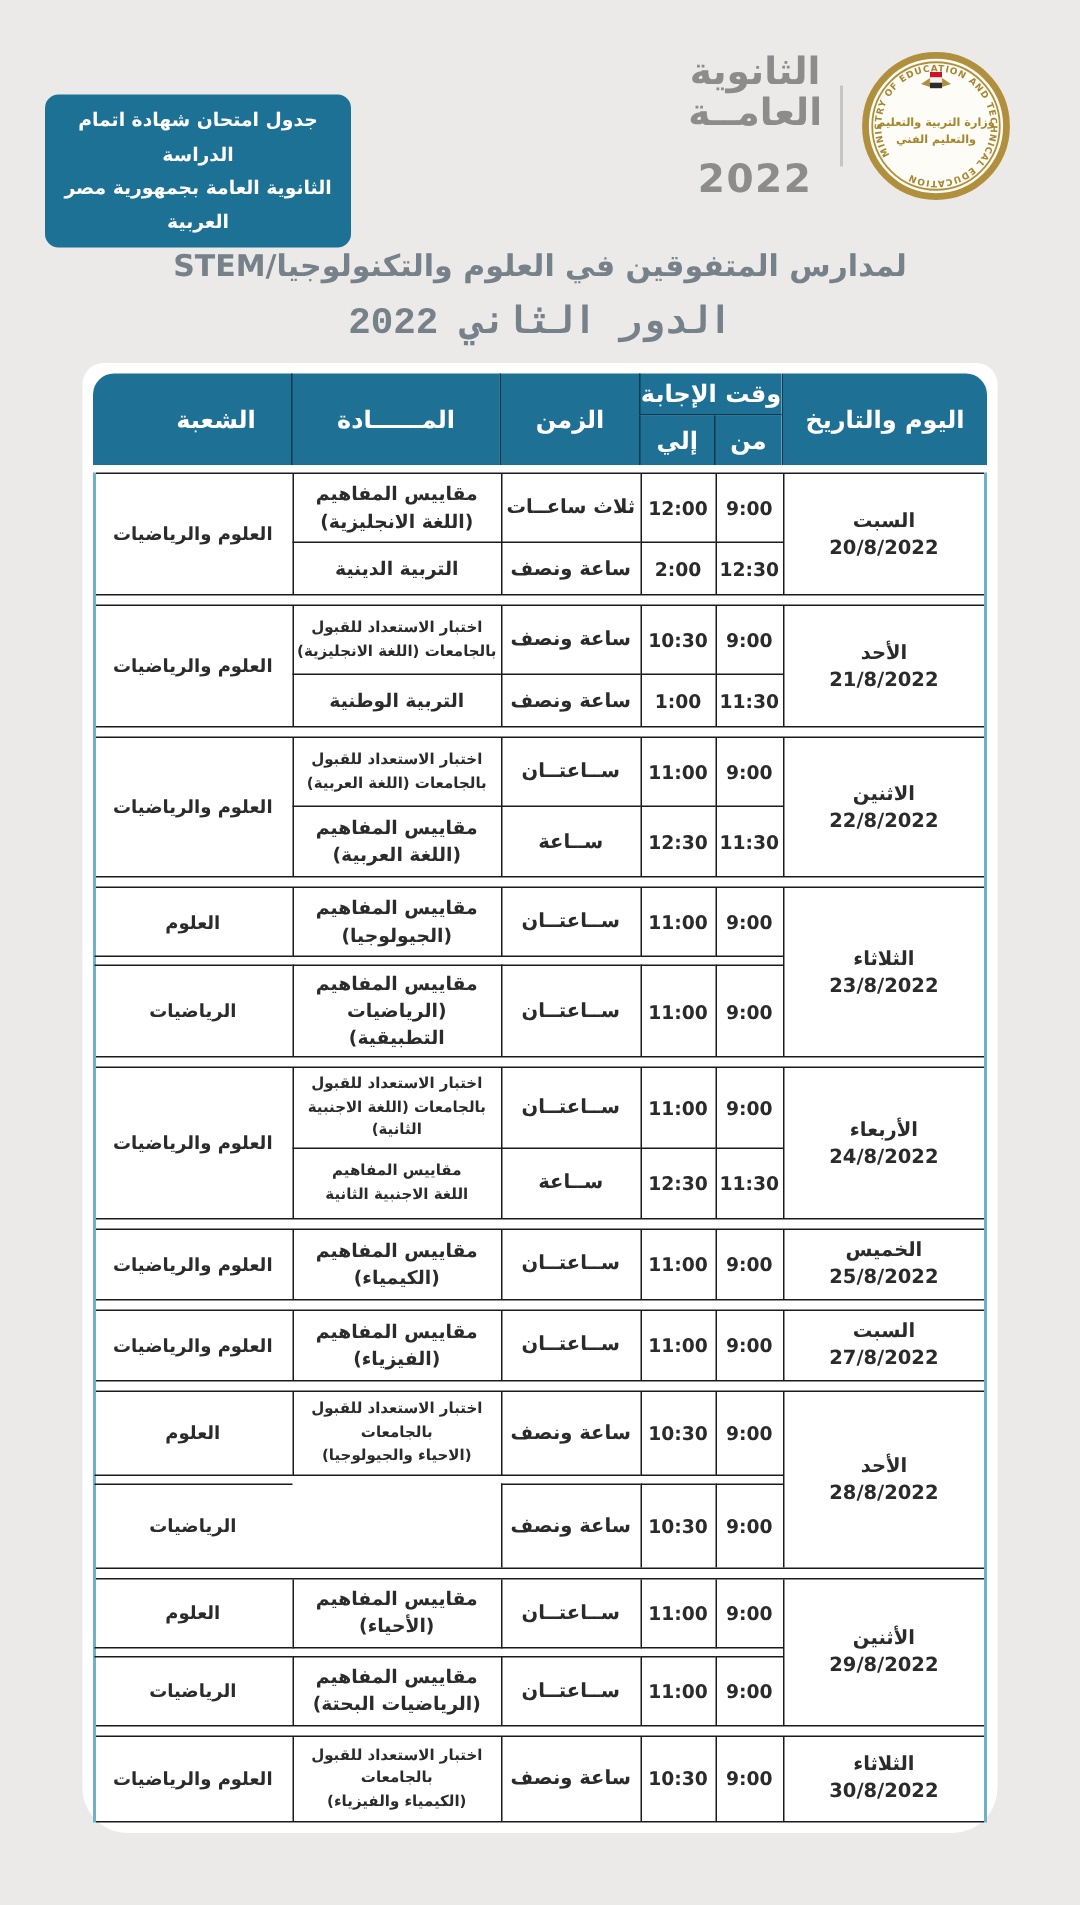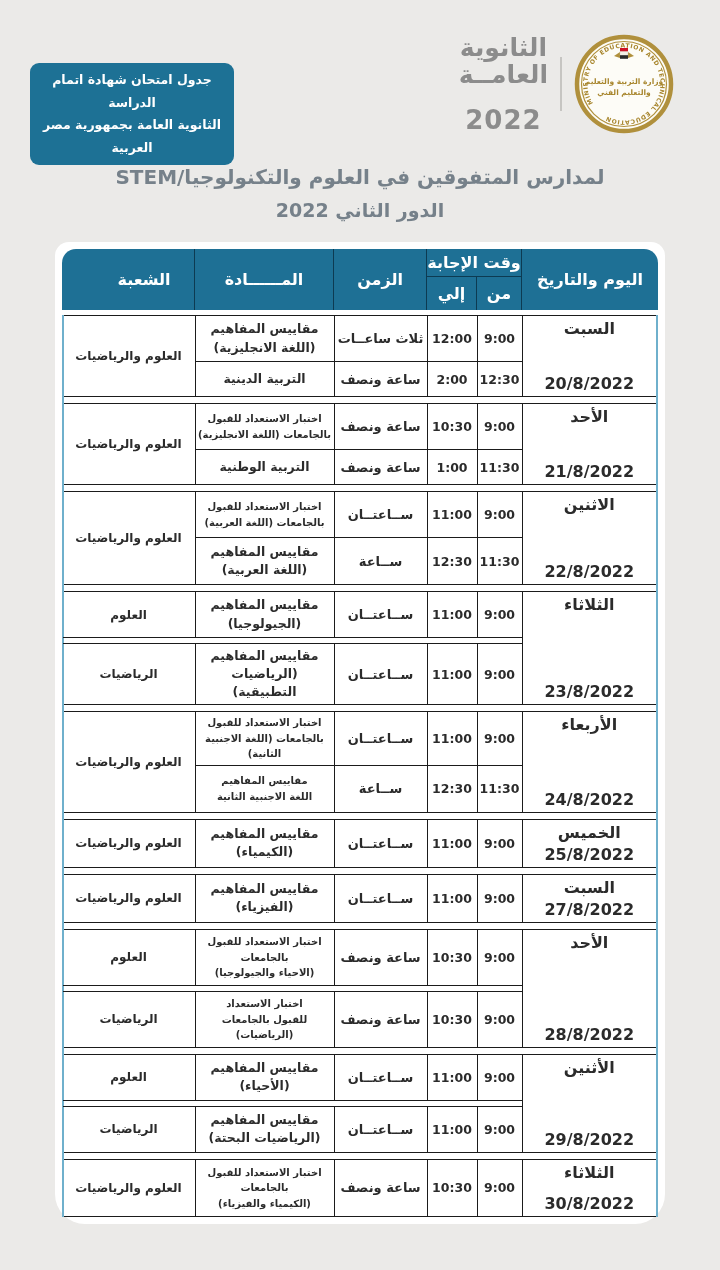--- a/index.html
+++ b/index.html
@@ -25,21 +25,21 @@
   .logoWrap{position:absolute;right:46px;top:34px;display:flex;align-items:center;gap:12px;}
   .callig{color:var(--gray);text-align:center;direction:rtl;font-weight:700;line-height:1.08;}
   .callig .w{font-size:25px;}
   .callig .yr{font-size:26px;letter-spacing:1px;margin-top:18px;}
   .logo-divider{width:2px;height:54px;background:#c6c5c2;}
   .seal{width:100px;height:100px;}
   
   .titleBlock{position:absolute;top:165px;left:0;width:100%;text-align:center;color:#76818a;
               font-weight:700;direction:rtl;}
   .titleBlock .t1{font-size:20px;margin-bottom:10px;}
-  .titleBlock .t2{font-size:19px;}
+  .titleBlock .t2{font-size:25px;font-family:Liberation Mono, monospace;}
   
   .card{position:absolute;left:55px;top:242px;width:610px;background:#fff;
         border-radius:14px 14px 30px 30px;padding:7px;box-sizing:border-box;}
   .thead{display:grid;grid-template-columns:137px 45px 50px 93px 139px 132px;direction:rtl;
          grid-template-rows:28px 33px;margin-bottom:5px;}
   .h{background:var(--hdr);color:#fff;display:flex;align-items:center;justify-content:center;
      font-weight:700;font-size:16px;border-left:1.6px solid var(--hline);}
   .h-day{grid-area:1/1/3/2;border-top-right-radius:14px;}
   .h-atime{grid-area:1/2/2/4;border-bottom:1.6px solid var(--hline);}
   .h-from{grid-area:2/2/3/3;}
@@ -52,21 +52,21 @@
          border-top:1.7px solid var(--ink);border-bottom:1.7px solid var(--ink);
          margin-bottom:6px;background:#fff;}
   .group:last-child{margin-bottom:0;}
   .group.split{row-gap:5px;}
   .cell{display:flex;flex-direction:column;align-items:center;justify-content:center;
         text-align:center;padding:3px 2px;font-weight:700;color:var(--txt);
         border-left:1.5px solid var(--ink);box-sizing:border-box;}
   .cell.nol{border-left:none;}
   .hb{border-bottom:1.5px solid var(--ink);}
   .ht{border-top:1.5px solid var(--ink);}
-  .day-cell{font-size:16px;gap:3px;justify-content:space-between;}
+  .day-cell{font-size:13px;gap:3px;}
   .day-cell .date{direction:ltr;unicode-bidi:embed;}
   .time-cell{font-size:12.5px;direction:ltr;}
   .dur-cell{font-size:13px;direction:rtl;}
   .subj-cell{white-space:pre-line;font-size:12.5px;line-height:1.45;direction:rtl;}
   .subj-cell.small{font-size:10px;line-height:1.55;}
   .branch-cell{font-size:12px;direction:rtl;}
 </style>
 </head>
 <body>
 
@@ -239,23 +239,20 @@
           <div class="cell time-cell hb" style="grid-area: 1 / 2;">9:00</div>
           <div class="cell time-cell hb" style="grid-area: 1 / 3;">10:30</div>
           <div class="cell dur-cell hb" style="grid-area: 1 / 4;">ساعة ونصف</div>
           <div class="cell subj-cell small hb" style="grid-area: 1 / 5;">اختبار الاستعداد للقبول
 بالجامعات
 (الاحياء والجيولوجيا)</div>
           <div class="cell branch-cell nol hb" style="grid-area: 1 / 6;">العلوم</div>
           <div class="cell time-cell ht" style="grid-area: 2 / 2;">9:00</div>
           <div class="cell time-cell ht" style="grid-area: 2 / 3;">10:30</div>
           <div class="cell dur-cell ht" style="grid-area: 2 / 4;">ساعة ونصف</div>
-          <div class="cell subj-cell small ht" style="grid-area: 2 / 5;">اختبار الاستعداد
-للقبول بالجامعات
-(الرياضيات)</div>
           <div class="cell branch-cell nol ht" style="grid-area: 2 / 6;">الرياضيات</div>
         </div>
         <div class="group split" style="grid-template-rows: minmax(46px, auto) minmax(46px, auto);">
           <div class="cell day-cell" style="grid-area: 1 / 1 / 3 / 2;">
             <div class="dayname">الأثنين</div>
             <div class="date">29/8/2022</div>
           </div>
           <div class="cell time-cell hb" style="grid-area: 1 / 2;">9:00</div>
           <div class="cell time-cell hb" style="grid-area: 1 / 3;">11:00</div>
           <div class="cell dur-cell hb" style="grid-area: 1 / 4;">ســاعتــان</div>

